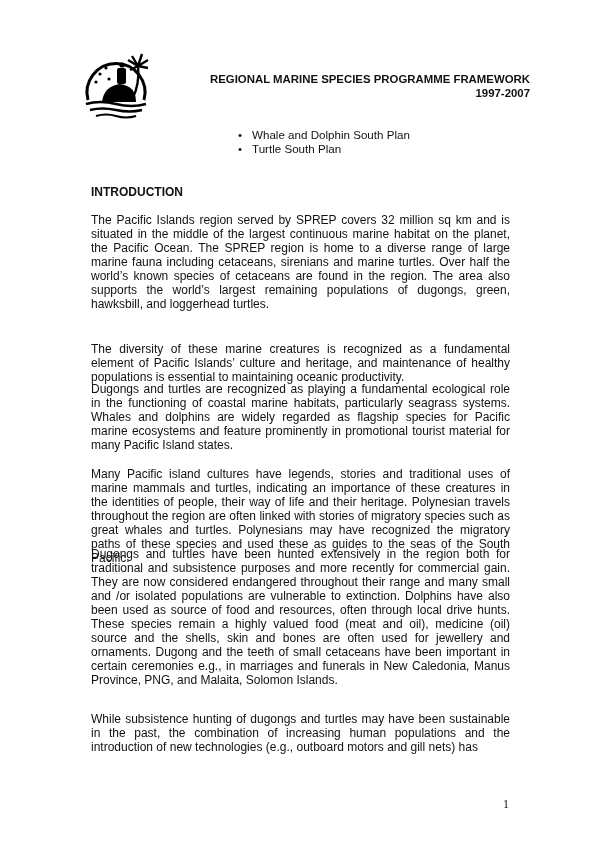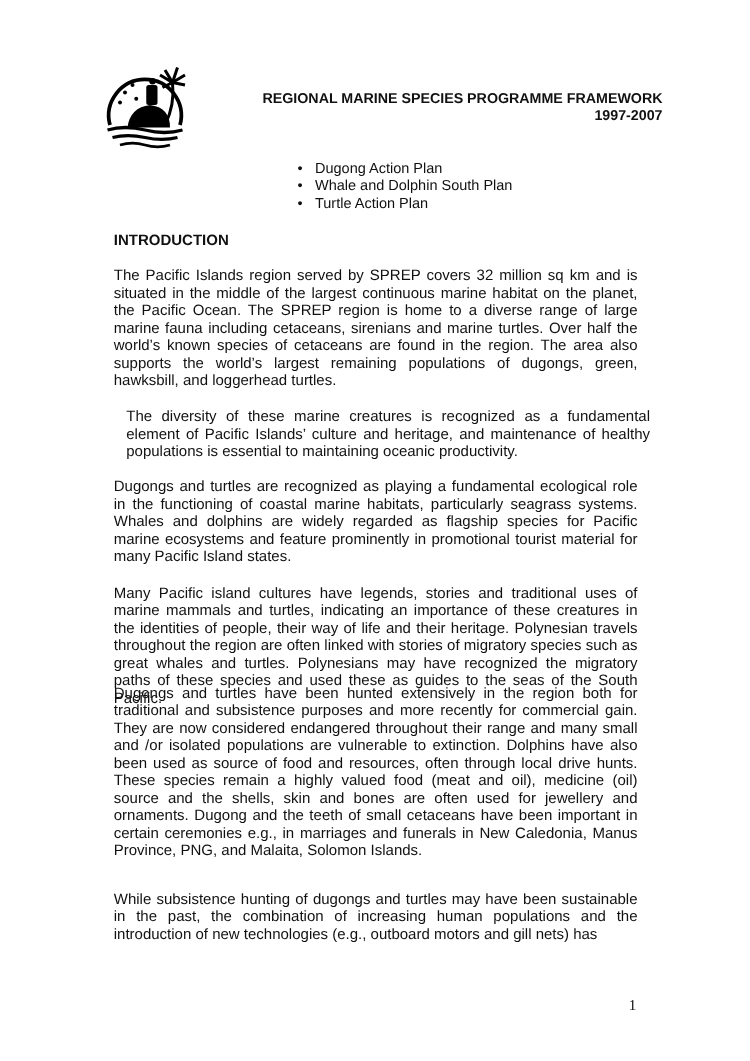--- a/index.html
+++ b/index.html
@@ -9,21 +9,21 @@
   .title-block { position: absolute; left: 150px; top: 72px; width: 380px; text-align: right;
                  font-weight: bold; font-size: 11.4px; line-height: 14px; }
   .bullets { position: absolute; left: 238px; top: 128px; margin: 0; padding: 0; list-style: none;
              font-size: 11.6px; line-height: 14px; }
   .bullets li { position: relative; padding-left: 14px; }
   .bullets li::before { content: "\2022"; position: absolute; left: 0; top: 0; }
   .heading { position: absolute; left: 91px; top: 185px; font-weight: bold; font-size: 12px; line-height: 14px; }
   .body-text { position: absolute; left: 91px; width: 419px; font-size: 12px; line-height: 14px;
                text-align: justify; margin: 0; }
   .p1 { top: 213px; }
-  .p2 { top: 326px; margin-left: 10px; }
+  .p2 { top: 342px; }
   .p3 { top: 382px; }
   .p4 { top: 467px; }
   .p5 { top: 547px; }
   .p6 { top: 712px; }
   .page-number { position: absolute; left: 503px; top: 797px; font-family: "Liberation Serif", serif;
                  font-size: 12px; line-height: 14px; }
 </style>
 </head>
 <body>
 
@@ -51,23 +51,22 @@
     <path d="M16,64 Q26,61 36,64 T56,64" fill="none" stroke="#000" stroke-width="2.2"></path>
   </svg>
 </div>
 
 <div class="title-block">
   <div>REGIONAL MARINE SPECIES PROGRAMME FRAMEWORK</div>
   <div>1997-2007</div>
 </div>
 
 <ul class="bullets">
-  <li>Dugong Action Plan</li>
   <li>Whale and Dolphin South Plan</li>
-  <li>Turtle Action Plan</li>
+  <li>Turtle South Plan</li>
 </ul>
 
 <div class="heading">INTRODUCTION</div>
 
 <p class="body-text p1">The Pacific Islands region served by SPREP covers 32 million sq km and is situated in the middle of the largest continuous marine habitat on the planet, the Pacific Ocean. The SPREP region is home to a diverse range of large marine fauna including cetaceans, sirenians and marine turtles. Over half the world’s known species of cetaceans are found in the region. The area also supports the world’s largest remaining populations of dugongs, green, hawksbill, and loggerhead turtles.</p>
 <p class="body-text p2">The diversity of these marine creatures is recognized as a fundamental element of Pacific Islands’ culture and heritage, and maintenance of healthy populations is essential to maintaining oceanic productivity.</p>
 <p class="body-text p3">Dugongs and turtles are recognized as playing a fundamental ecological role in the functioning of coastal marine habitats, particularly seagrass systems. Whales and dolphins are widely regarded as flagship species for Pacific marine ecosystems and feature prominently in promotional tourist material for many Pacific Island states.</p>
 <p class="body-text p4">Many Pacific island cultures have legends, stories and traditional uses of marine mammals and turtles, indicating an importance of these creatures in the identities of people, their way of life and their heritage.  Polynesian travels throughout the region are often linked with stories of migratory species such as great whales and turtles.  Polynesians may have recognized the migratory paths of these species and used these as guides to the seas of the South Pacific.</p>
 <p class="body-text p5">Dugongs and turtles have been hunted extensively in the region both for traditional and subsistence purposes and more recently for commercial gain. They are now considered endangered throughout their range and many small and /or isolated populations are vulnerable to extinction. Dolphins have also been used as source of food and resources, often through local drive hunts. These species remain a highly valued food (meat and oil), medicine (oil) source and the shells, skin and bones are often used for jewellery and ornaments.  Dugong and the teeth of small cetaceans have been important in certain ceremonies e.g., in marriages and funerals in New Caledonia, Manus Province, PNG, and Malaita, Solomon Islands.</p>
 <p class="body-text p6">While subsistence hunting of dugongs and turtles may have been sustainable in the past, the combination of increasing human populations and the introduction of new technologies (e.g., outboard motors and gill nets) has</p>

